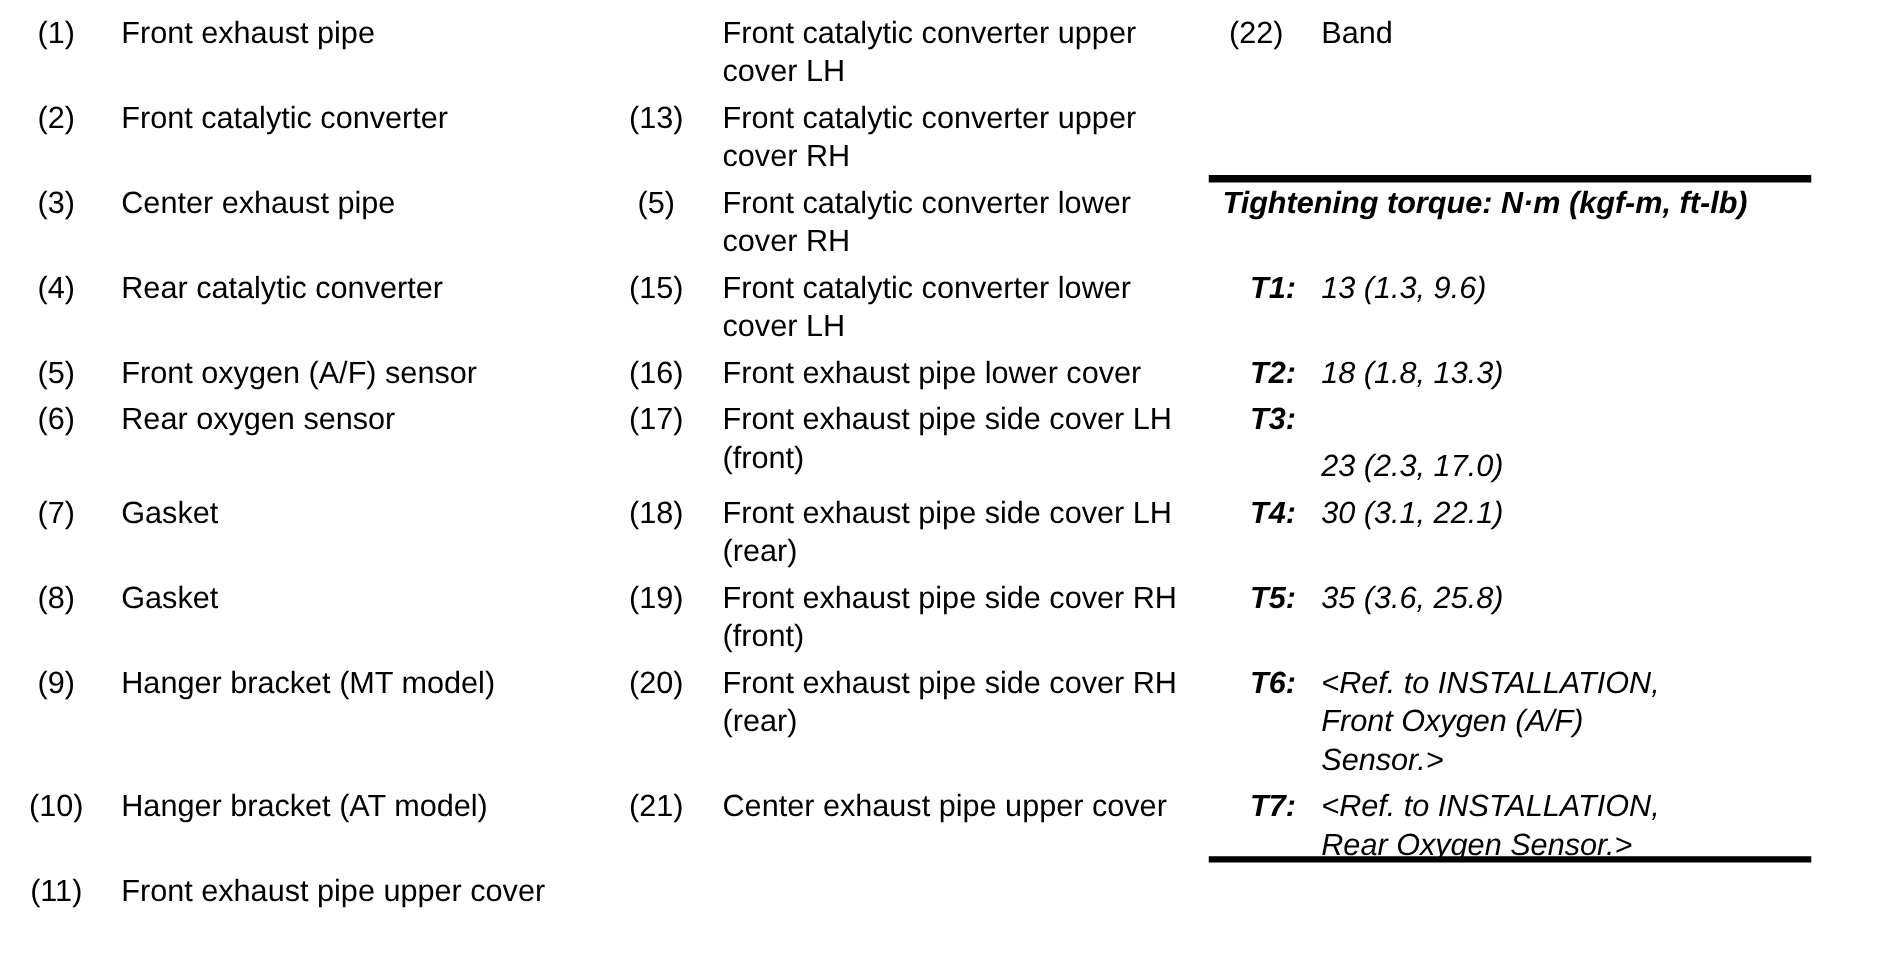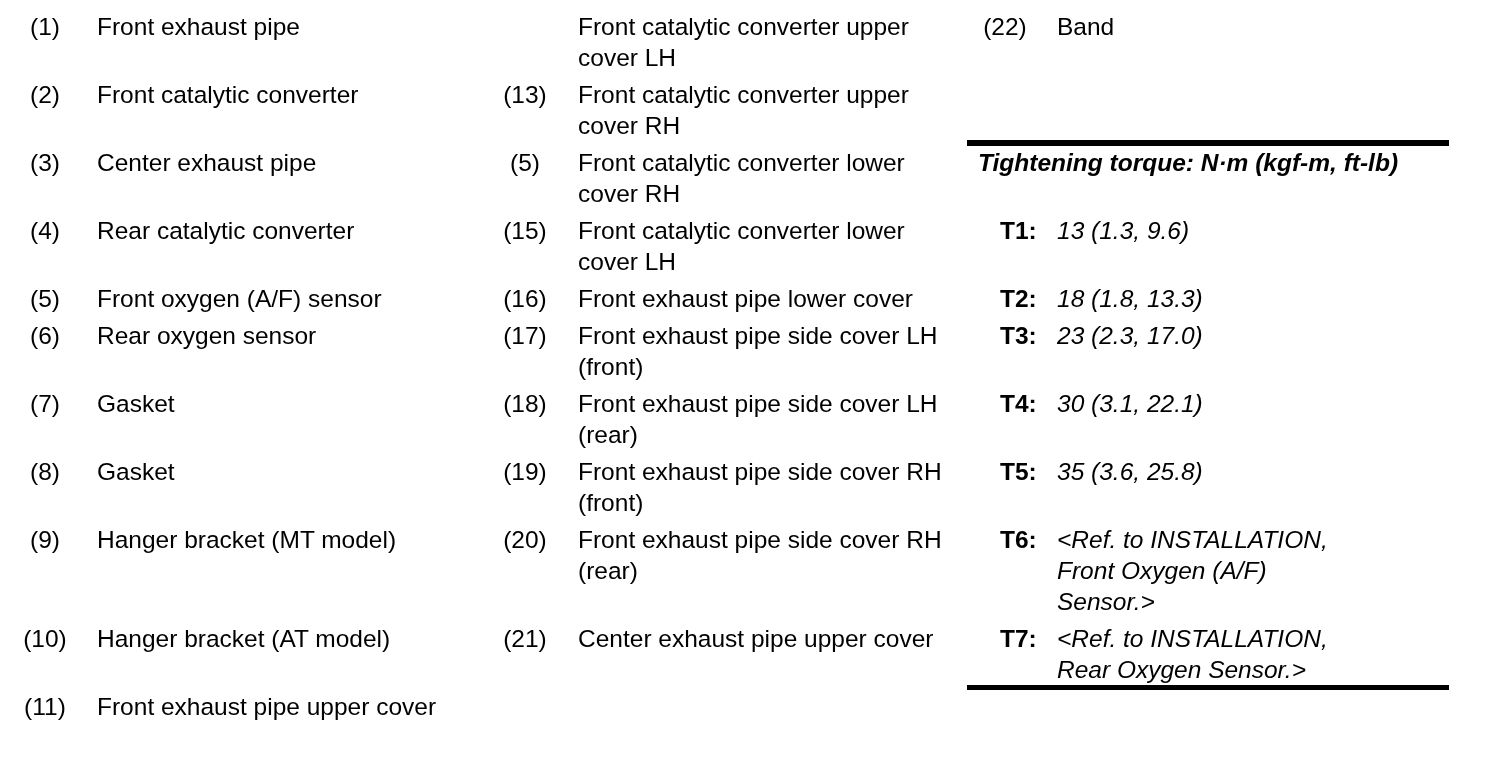--- a/index.html
+++ b/index.html
@@ -30,20 +30,21 @@
   .label.c1t { padding-left: 7px; }
   .label.c2t { padding-left: 8px; }
   .label.c3t { padding-left: 22px; }
   .torque-header {
     font-weight: bold;
     font-style: italic;
     padding-left: 3px;
   }
   .torque-id {
     font-weight: bold;
+    font-style: italic;
     padding-left: 25px;
   }
   .torque-value {
     font-weight: normal;
     font-style: italic;
     padding-left: 22px;
   }
   .rule {
     position: absolute;
     left: 967px;
@@ -108,21 +109,21 @@
       <div class="num" style="grid-area: 10 / 3;">(21)</div>
       <div class="label c2t" style="grid-area: 10 / 4;">Center exhaust pipe upper cover</div>
       <div class="num" style="grid-area: 1 / 5;">(22)</div>
       <div class="label c3t" style="grid-area: 1 / 6;">Band</div>
       <div class="torque-header" style="grid-area: 3 / 5 / auto / 7;">Tightening torque: N·m (kgf-m, ft-lb)</div>
       <div class="torque-id" style="grid-area: 4 / 5;">T1:</div>
       <div class="torque-value" style="grid-area: 4 / 6;">13 (1.3, 9.6)</div>
       <div class="torque-id" style="grid-area: 5 / 5;">T2:</div>
       <div class="torque-value" style="grid-area: 5 / 6;">18 (1.8, 13.3)</div>
       <div class="torque-id" style="grid-area: 6 / 5;">T3:</div>
-      <div class="torque-value" style="grid-area: 6 / 6;">23 (2.3, 17.0)</div>
+      <div class="torque-value" style="grid-area: 6 / 6; margin-top: 38px;">23 (2.3, 17.0)</div>
       <div class="torque-id" style="grid-area: 7 / 5;">T4:</div>
       <div class="torque-value" style="grid-area: 7 / 6;">30 (3.1, 22.1)</div>
       <div class="torque-id" style="grid-area: 8 / 5;">T5:</div>
       <div class="torque-value" style="grid-area: 8 / 6;">35 (3.6, 25.8)</div>
       <div class="torque-id" style="grid-area: 9 / 5;">T6:</div>
       <div class="torque-value" style="grid-area: 9 / 6;">&lt;Ref. to INSTALLATION,
 Front Oxygen (A/F)
 Sensor.&gt;</div>
       <div class="torque-id" style="grid-area: 10 / 5;">T7:</div>
       <div class="torque-value" style="grid-area: 10 / 6;">&lt;Ref. to INSTALLATION,

